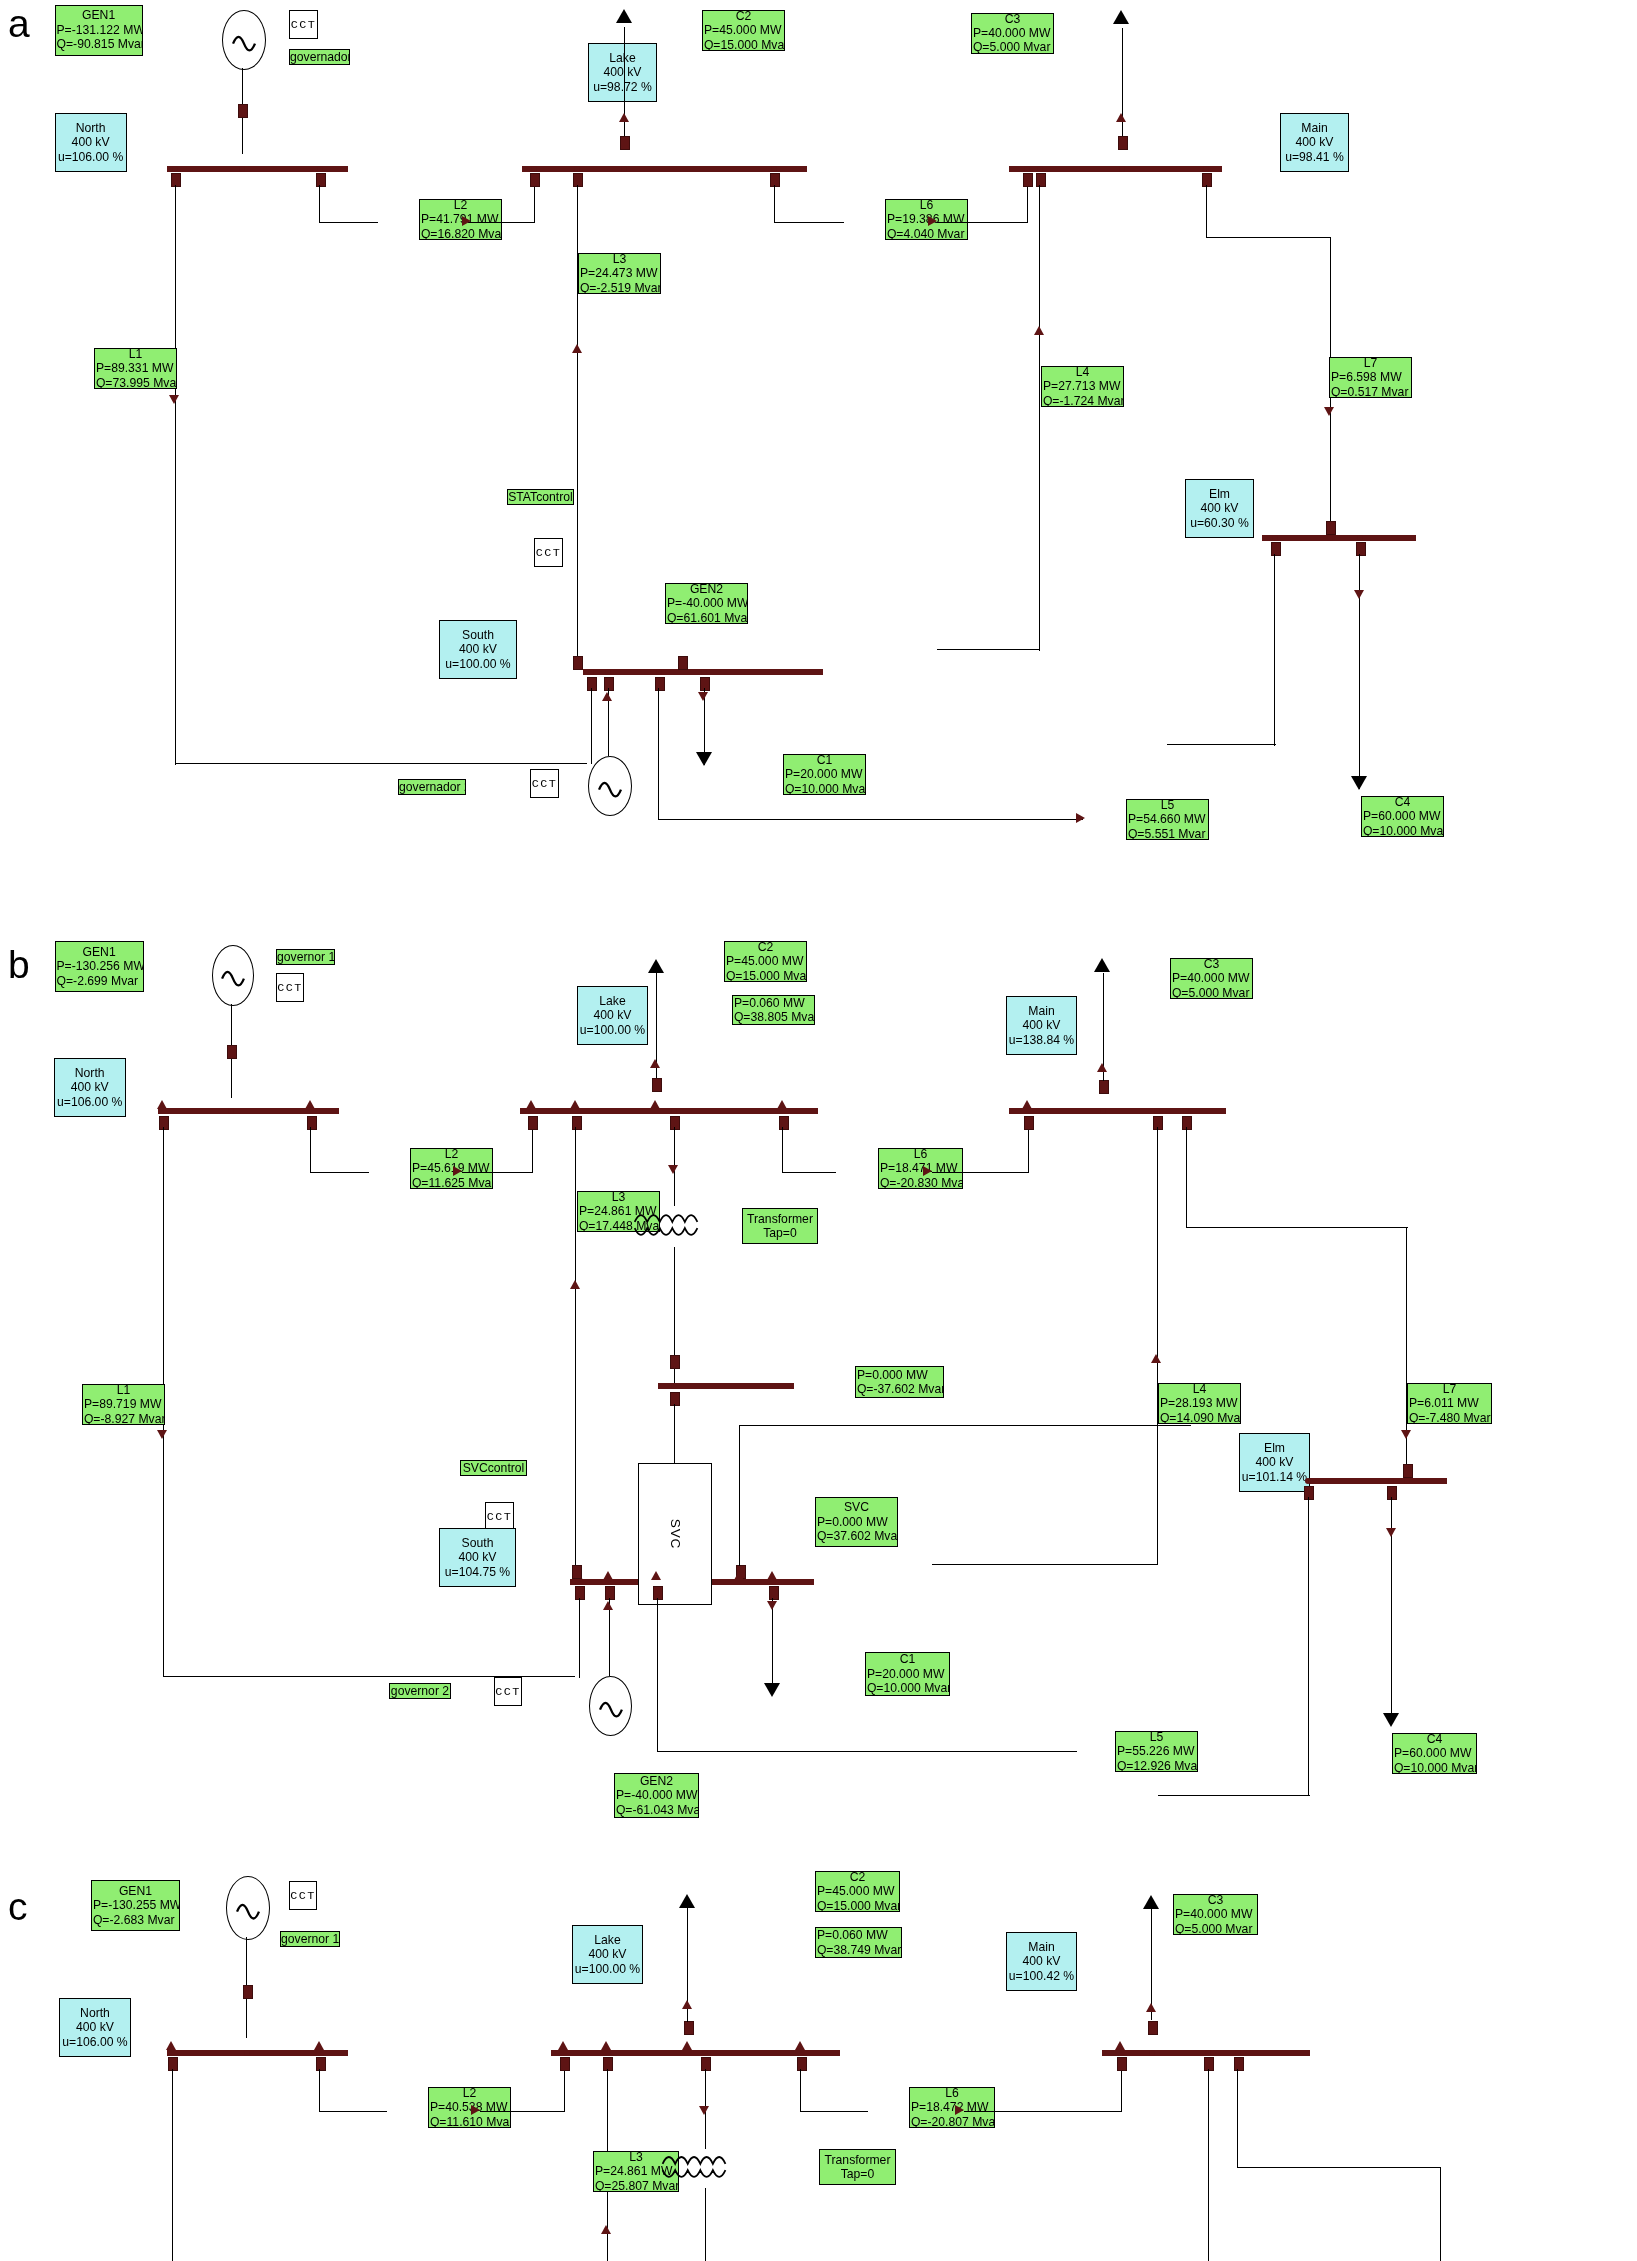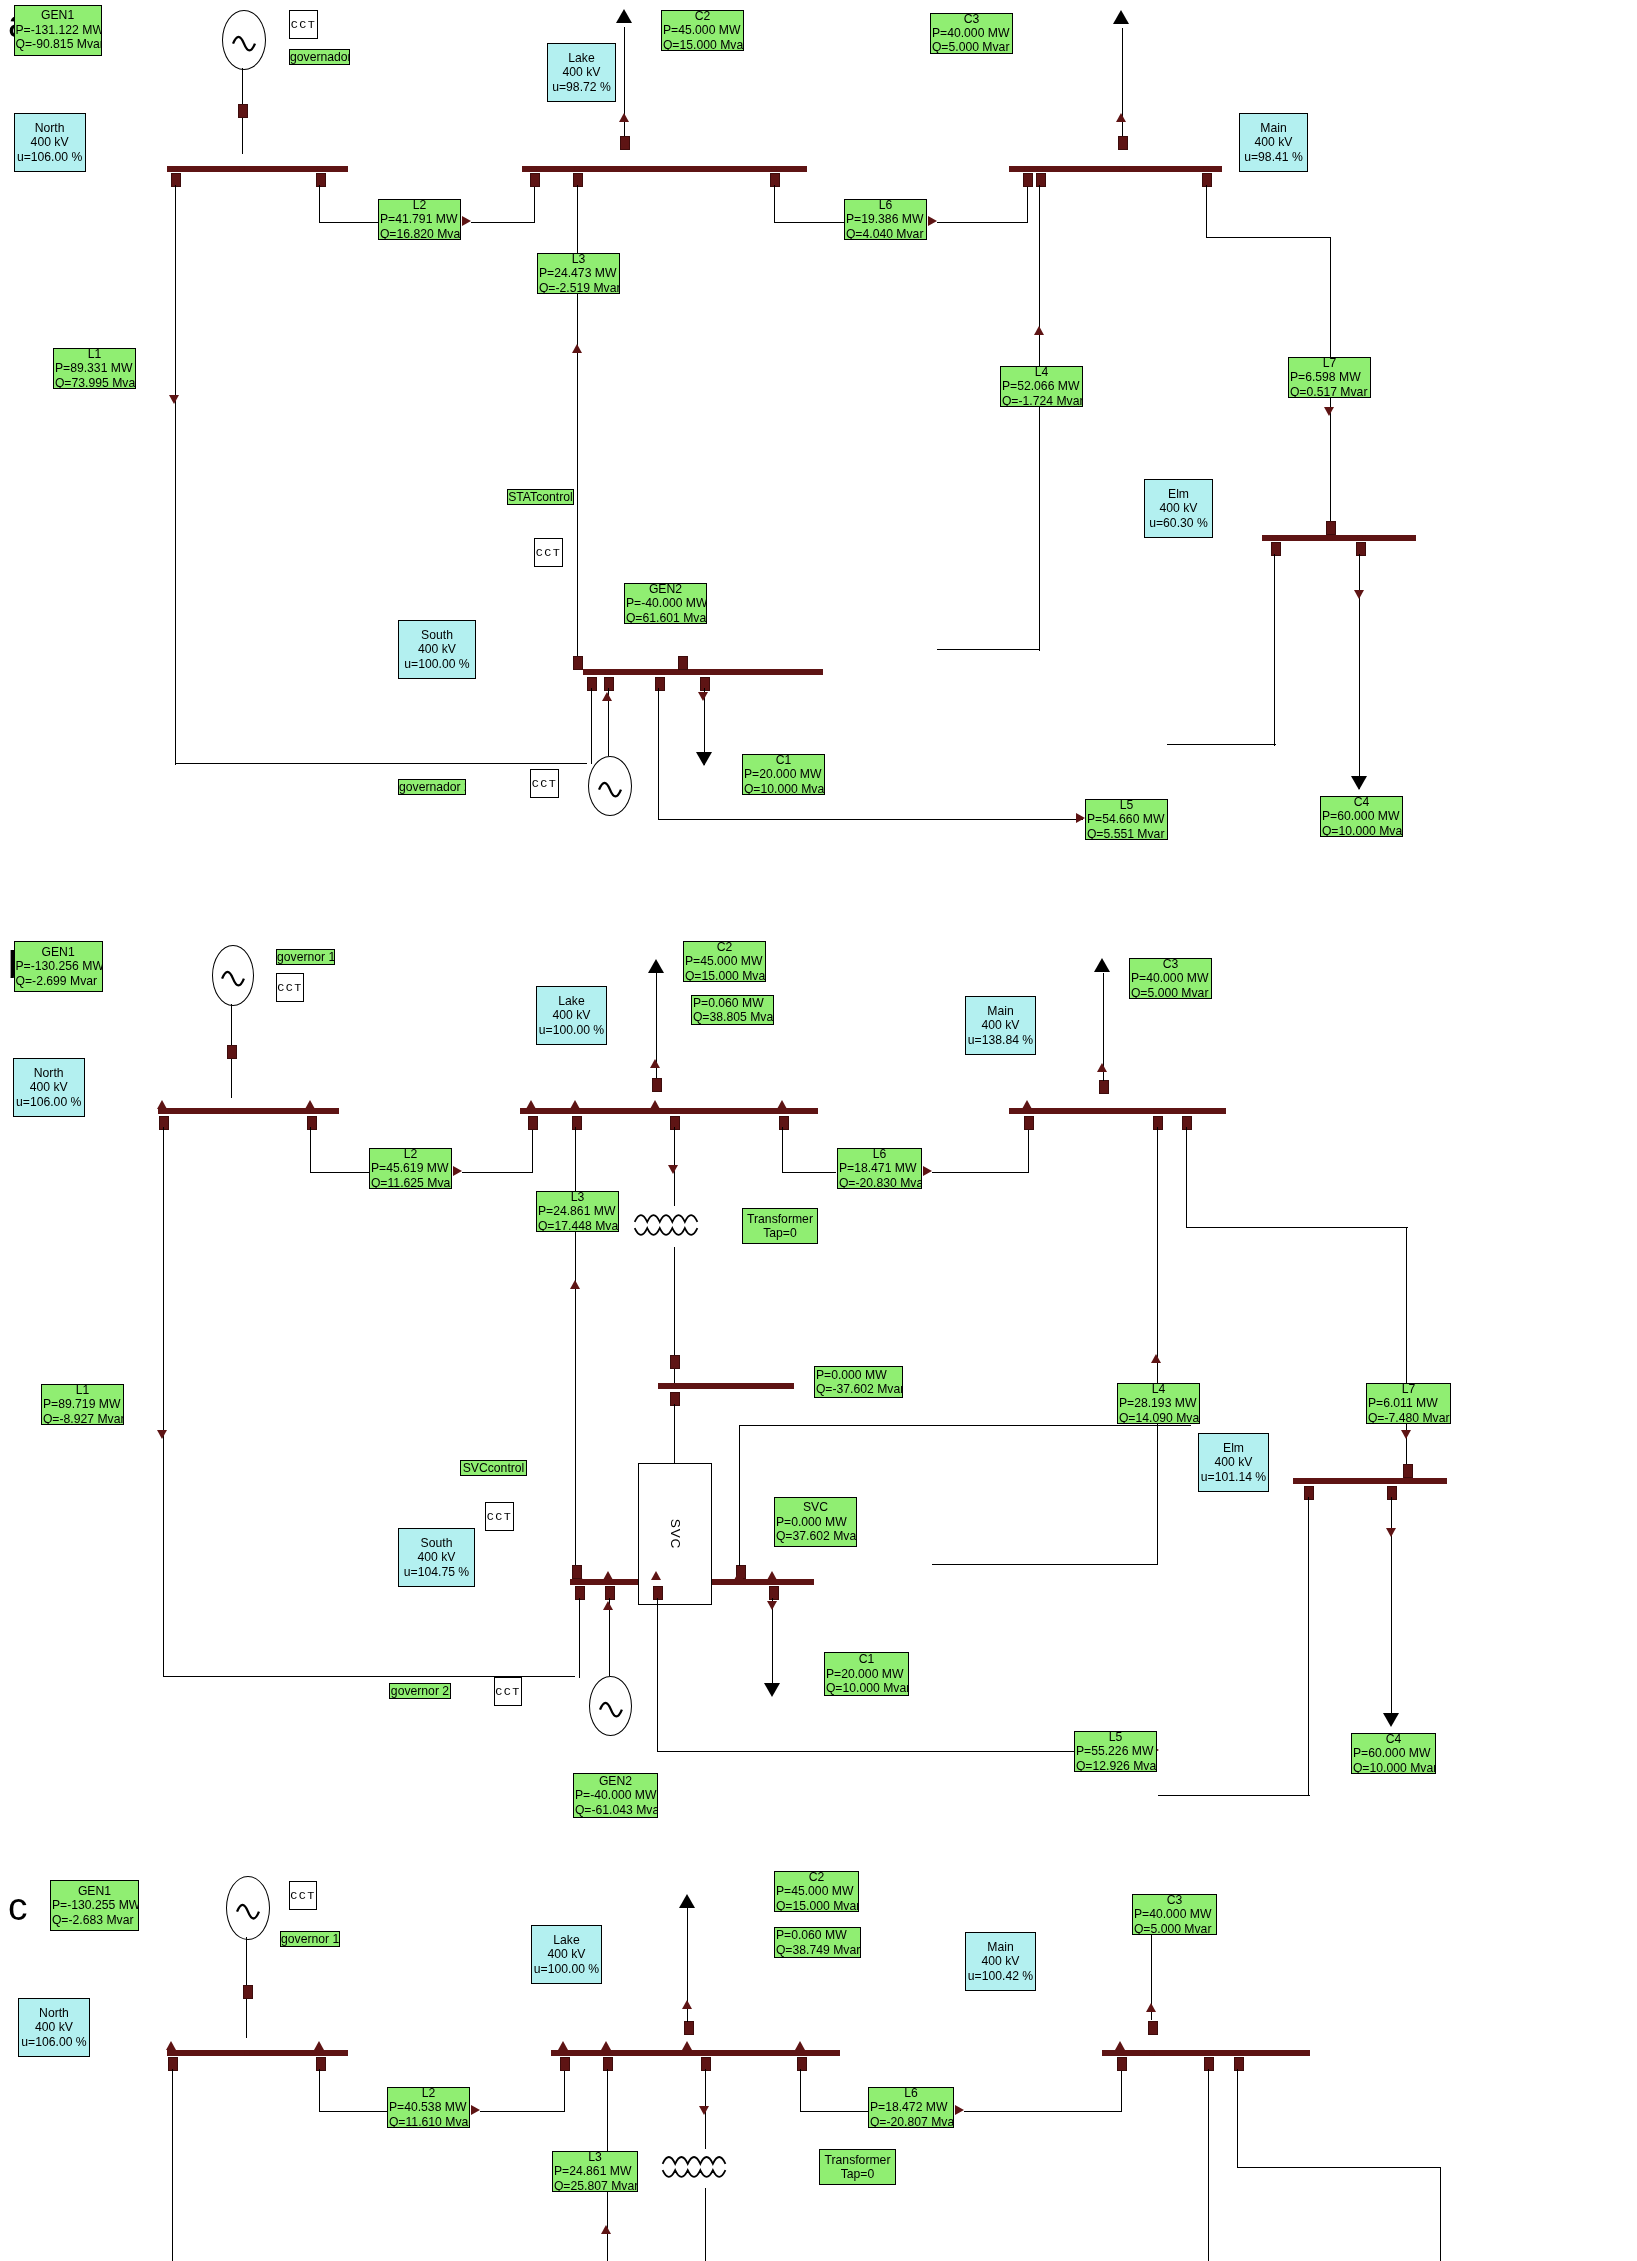--- a/index.html
+++ b/index.html
@@ -7,21 +7,21 @@
   body{font-family:"Liberation Sans", sans-serif;}
   #sheet{position:relative;width:1638px;height:2841px;background:#fff;overflow:hidden;}
 
   .panel{position:absolute;left:0;width:1638px;}
   .panel-letter{position:absolute;font-size:39px;line-height:39px;color:#000;font-family:"Liberation Sans",sans-serif;}
 
   
   .lbl{position:absolute;border:1.4px solid #000;box-sizing:border-box;
        font-family:"Liberation Sans",sans-serif;text-align:center;
        display:flex;flex-direction:column;justify-content:center;
-       overflow:hidden;white-space:nowrap;}
+       overflow:hidden;white-space:nowrap;margin-left:41px;}
   .lbl.green{background:#90ee72;}
   .lbl.cyan{background:#b3f0f0;}
   .lbl .ln{line-height:1.18;font-size:12.2px;color:#000;padding:0 0.9px;}
   .lbl .ttl{line-height:1.18;font-size:12.2px;color:#000;}
   .lbl.left .ln{text-align:left;}
 
   .tag{position:absolute;background:#90ee72;border:0.9px solid #000;box-sizing:border-box;
        font-size:12.2px;line-height:1.15;color:#000;text-align:center;
        display:flex;flex-direction:column;justify-content:center;white-space:nowrap;overflow:hidden;}
 
@@ -185,21 +185,21 @@
     <div class="ln">P=40.000 MW</div>
     <div class="ln">Q=5.000 Mvar</div>
   </div>
 
   <div class="node" style="left:1037px;top:166px;"></div>
   <div class="sw" style="left:1036px;top:173px;"></div>
   <div class="wirek v" style="left:1039px;top:185px;height:466px;"></div>
   <div class="wirek h" style="left:937px;top:649px;width:103px;"></div>
   <div class="lbl green left" style="left:1000px;top:366px;width:83px;height:41px;">
     <div class="ttl" style="text-align:center">L4</div>
-    <div class="ln">P=52.066 MW</div>
+    <div class="ln">P=27.713 MW</div>
     <div class="ln">Q=-1.724 Mvar</div>
   </div>
   <div class="arw up" style="left:1034px;top:326px;"></div>
 
   <div class="node" style="left:1203px;top:166px;"></div>
   <div class="sw" style="left:1202px;top:173px;"></div>
   <div class="wirek v" style="left:1206px;top:185px;height:53px;"></div>
   <div class="wirek h" style="left:1206px;top:237px;width:125px;"></div>
   <div class="wirek v" style="left:1330px;top:237px;height:298px;"></div>
   <div class="lbl green left" style="left:1288px;top:357px;width:83px;height:41px;">

